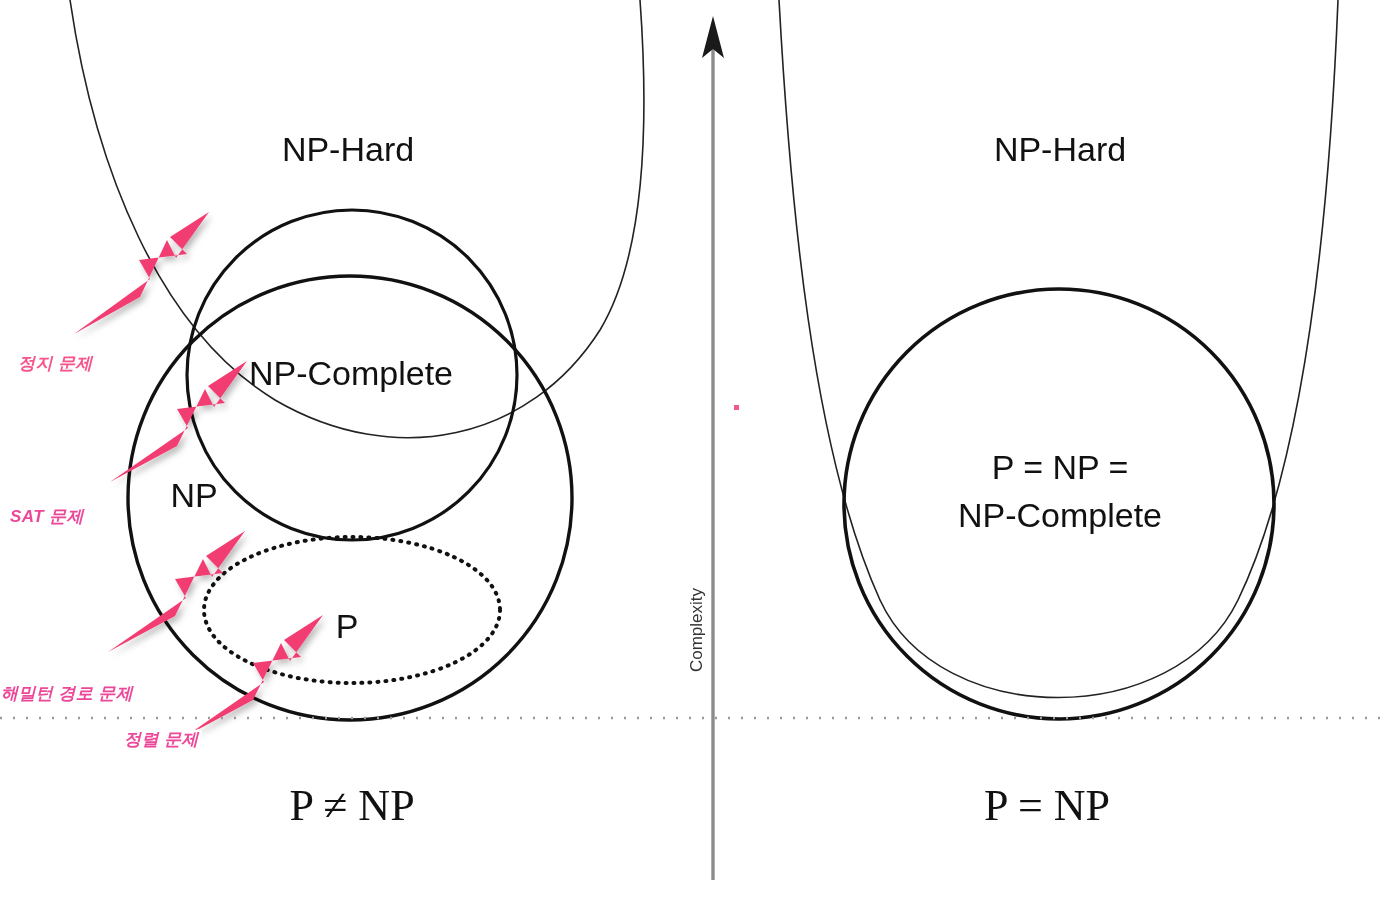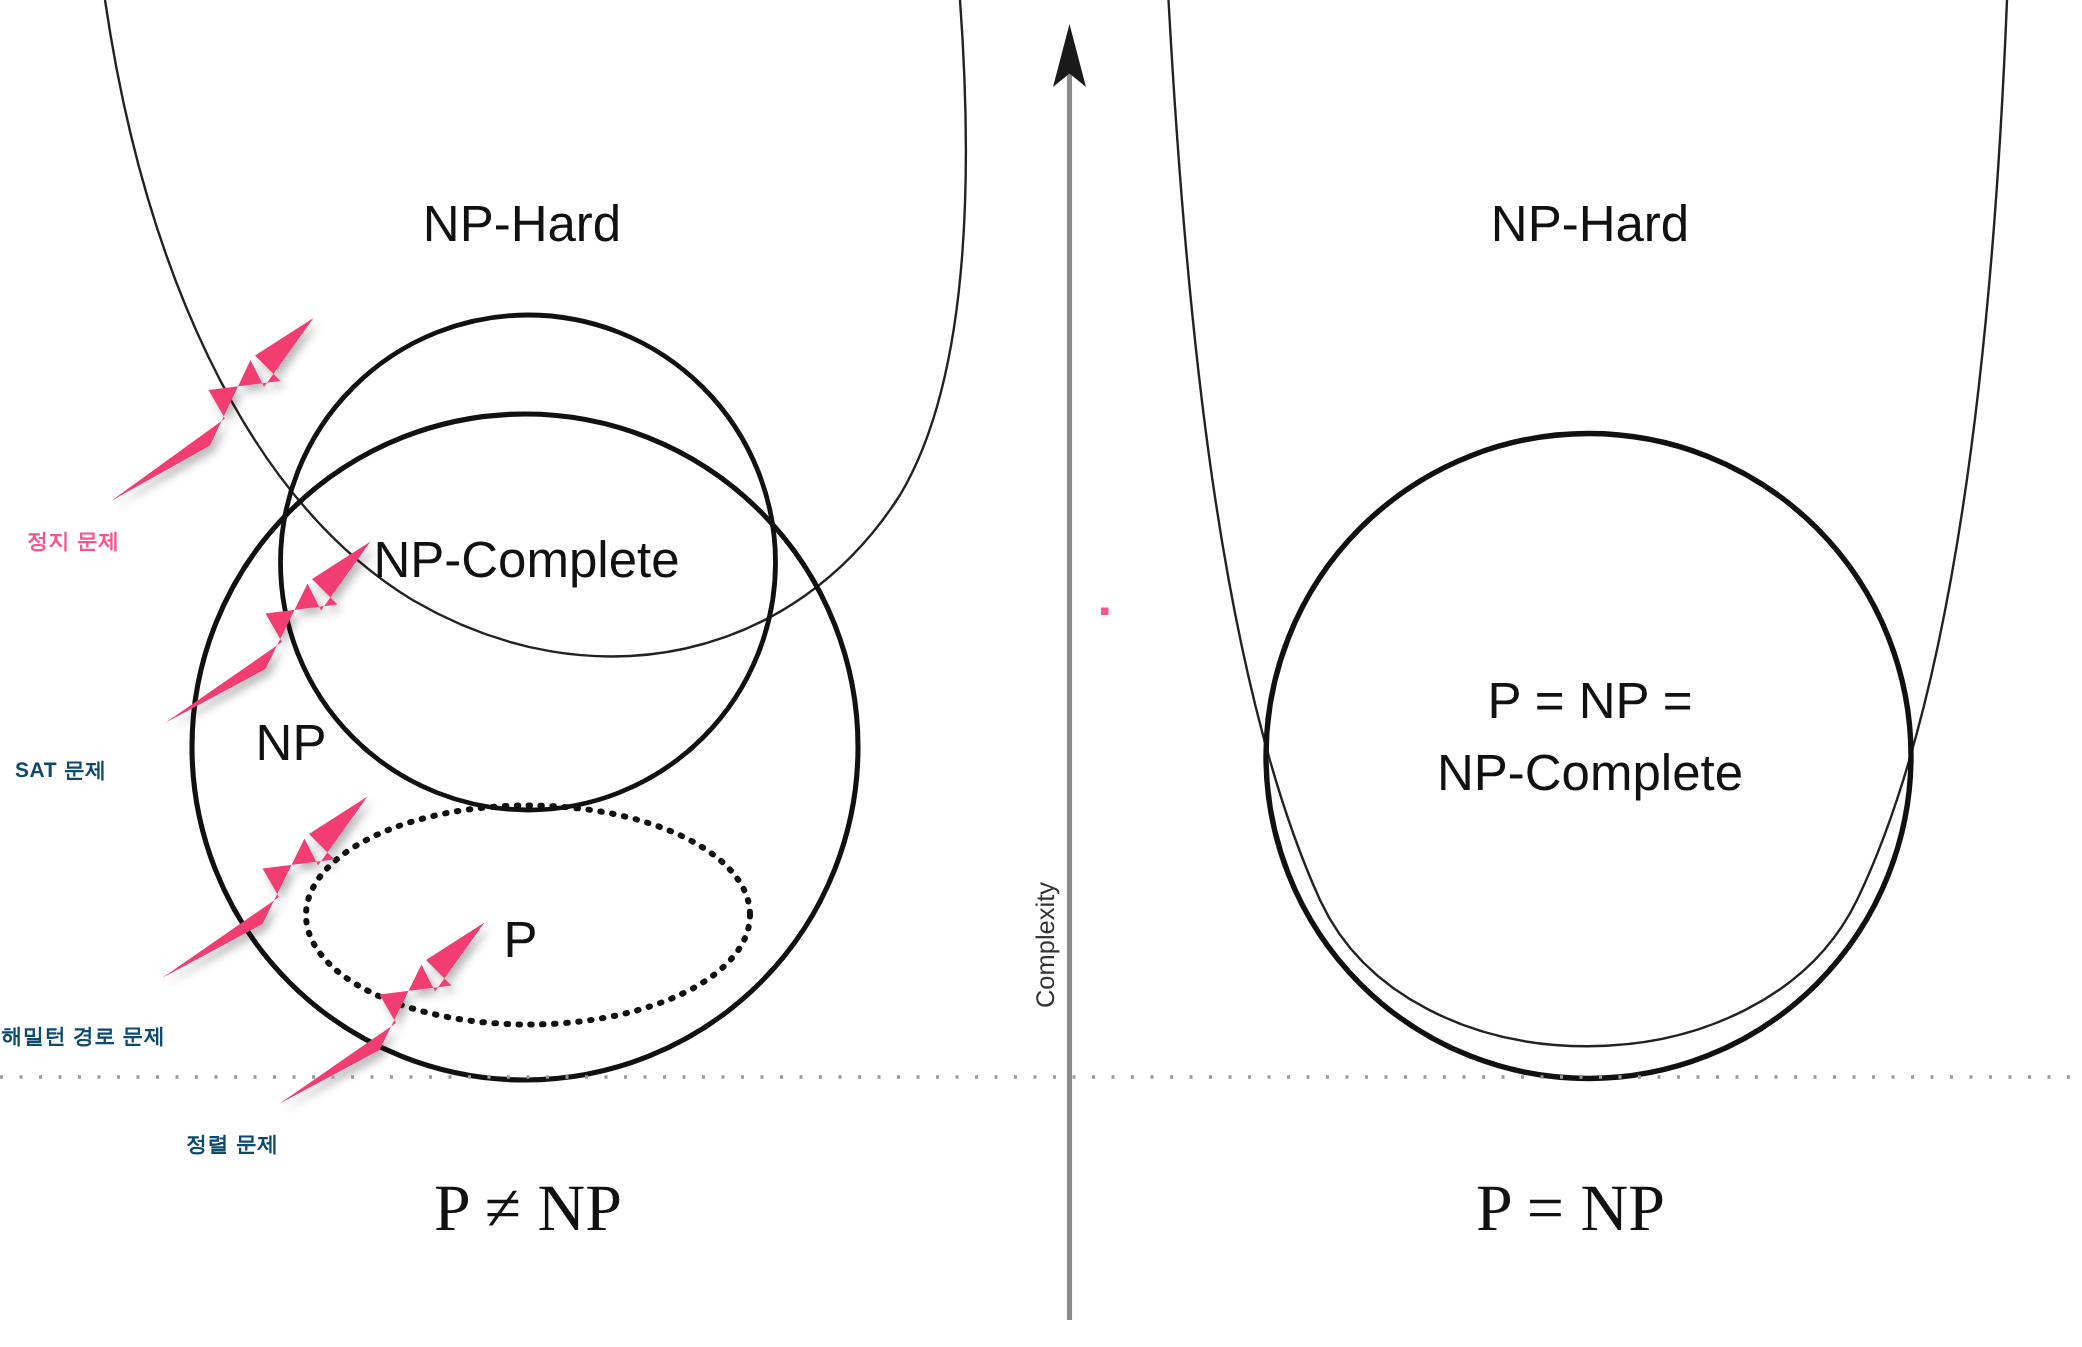--- a/index.html
+++ b/index.html
@@ -44,32 +44,33 @@
     font-size: 17px;
     fill: #333333;
     text-anchor: middle;
     dominant-baseline: middle;
   }
   
   .ko-label {
     position: absolute;
     font-family: "Liberation Sans", sans-serif;
     font-weight: bold;
-    font-size: 14px;
+    font-size: 17px;
     color: #F7548B;
     white-space: nowrap;
     letter-spacing: 0.4px;
     text-shadow:
       -2px -2px 0 #ffffff,  2px -2px 0 #ffffff,
       -2px  2px 0 #ffffff,  2px  2px 0 #ffffff,
       -3px  0   0 #ffffff,  3px  0   0 #ffffff,
        0   -3px 0 #ffffff,  0    3px 0 #ffffff,
        0 0 6px #ffffff, 0 0 9px #ffffff;
+    font-style: italic;
   }
-  .ko-label.strong { color: #0c4a6e; }
+  .ko-label.strong { color: #ec4899; }
   .dot-mark {
     position: absolute;
     width: 5px;
     height: 5px;
     background: #F2578F;
   }
 </style>
 </head>
 <body>
 
@@ -143,17 +144,17 @@
 
     <line x1="0" y1="718" x2="1388" y2="718" stroke="#9a9a9a" stroke-width="2.4" stroke-dasharray="2 11" stroke-linecap="butt"></line>
   </svg>
 
   <div class="ko-label" style="left:18px; top:352px;">정지 문제</div>
 
   <div class="ko-label strong" style="left:10px; top:505px;">SAT 문제</div>
 
   <div class="ko-label strong" style="left:1px; top:682px;">해밀턴 경로 문제</div>
 
-  <div class="ko-label strong" style="left:124px; top:754px;">정렬 문제</div>
+  <div class="ko-label strong" style="left:124px; top:728px;">정렬 문제</div>
 
   <div class="dot-mark" style="left:734px; top:405px;"></div>
 
 </div>
 
 </body></html>

